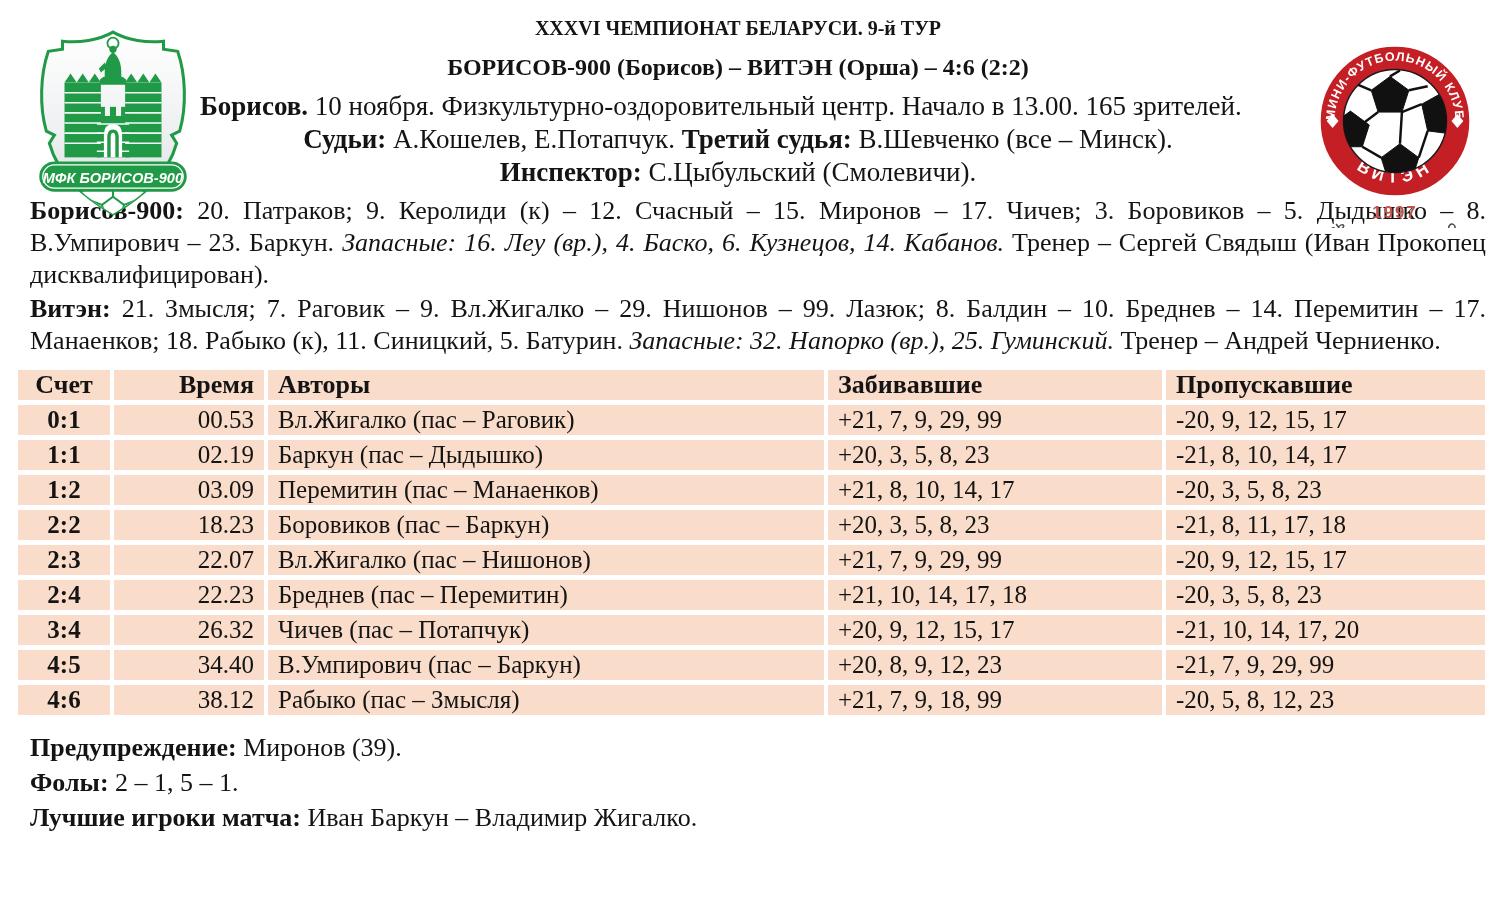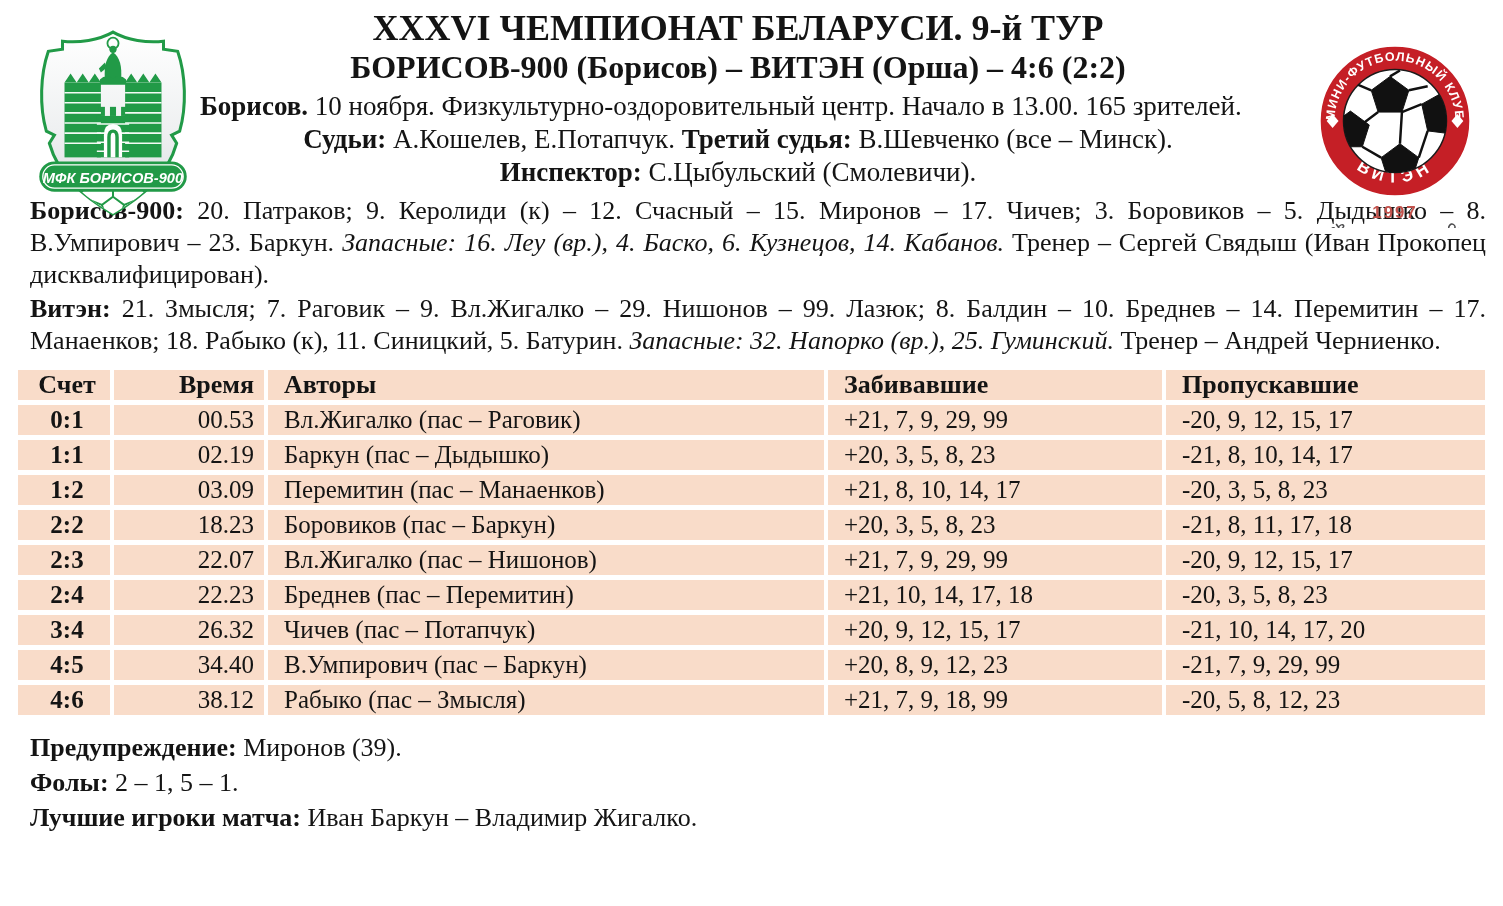--- a/index.html
+++ b/index.html
@@ -10,22 +10,22 @@
     position:relative;
   }
   .page { position:relative; width:1503px; height:906px; }
 
   
   .logo-left  { position:absolute; left:26px;  top:12px; width:174px; height:198px; }
   .logo-right { position:absolute; left:1291px; top:4px;  width:208px; height:214px; }
 
   
   .head { margin:10px 227px 0 200px; }
-  .title1 { text-align:center; font-weight:bold; font-size:36px; line-height:36px; }
-  .title2 { text-align:center; font-weight:bold; font-size:32px; line-height:42px; }
+  .title1 { text-align:center; font-weight:bold; font-size:20px; line-height:36px; }
+  .title2 { text-align:center; font-weight:bold; font-size:24px; line-height:42px; }
   .head p { font-size:27px; line-height:33px; }
   .venue { text-align:justify; margin-top:2px; }
   .refs, .insp { text-align:center; }
 
   
   .lineups { margin:6px 17px 0 30px; }
   .lineup { font-size:26px; line-height:32px; text-align:justify; margin-bottom:2px; }
   .lineup b { font-weight:bold; }
   .lineup i { font-style:italic; }
 
@@ -34,21 +34,21 @@
     margin:8px 14px 0 14px;
     width:1475px;
     border-collapse:separate;
     border-spacing:4px 5px;
     table-layout:fixed;
   }
   table.goals th, table.goals td {
     background:#f9dcc9;
     font-size:25px;
     line-height:29px;
-    padding:0 10px 1px 16px;
+    padding:0 10px 1px 10px;
     white-space:nowrap;
     overflow:hidden;
   }
   table.goals th { font-weight:bold; font-size:26px; }
   th.c-score, td.c-score { text-align:center; font-weight:bold; }
   th.c-time,  td.c-time  { text-align:right; font-weight:normal; }
   th.c-time { font-weight:bold; }
   th.c-auth, td.c-auth, th.c-for, td.c-for, th.c-against, td.c-against {
     text-align:left; padding-left:13px;
   }

